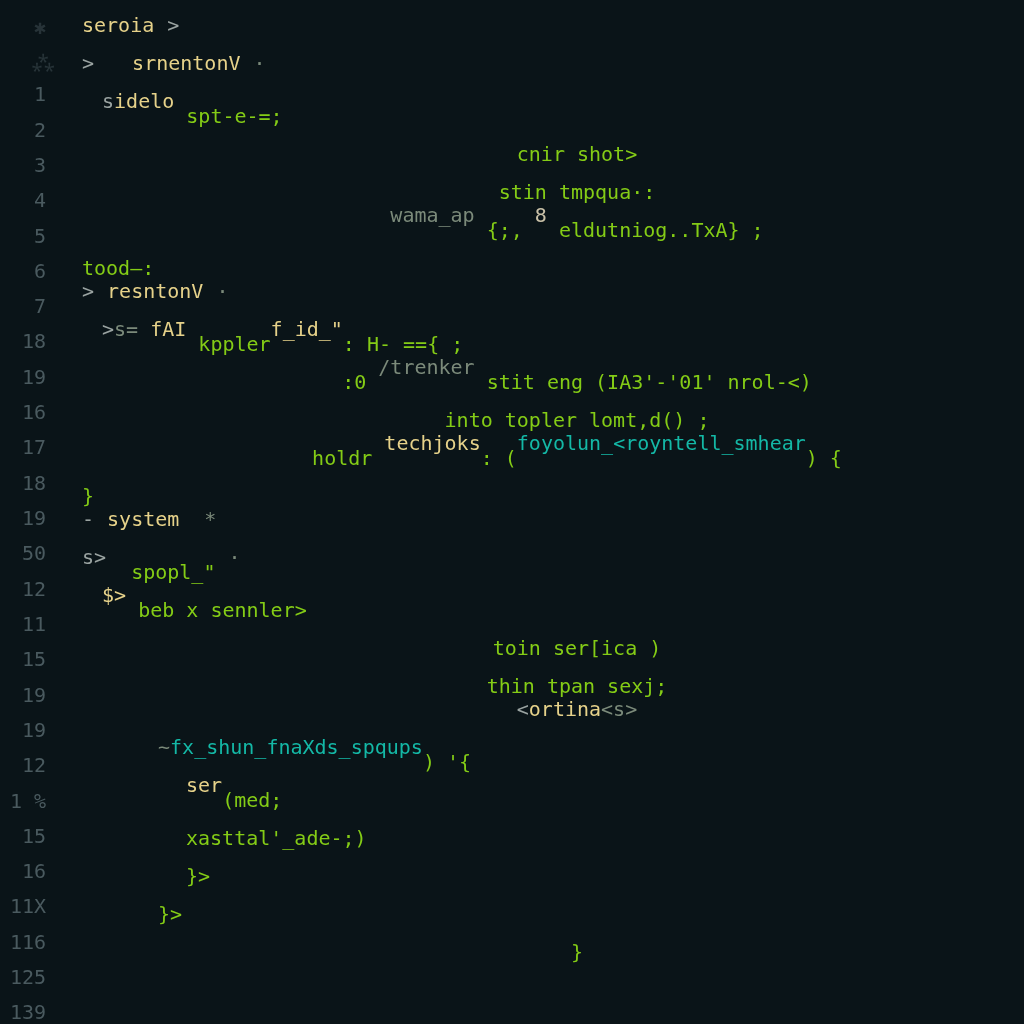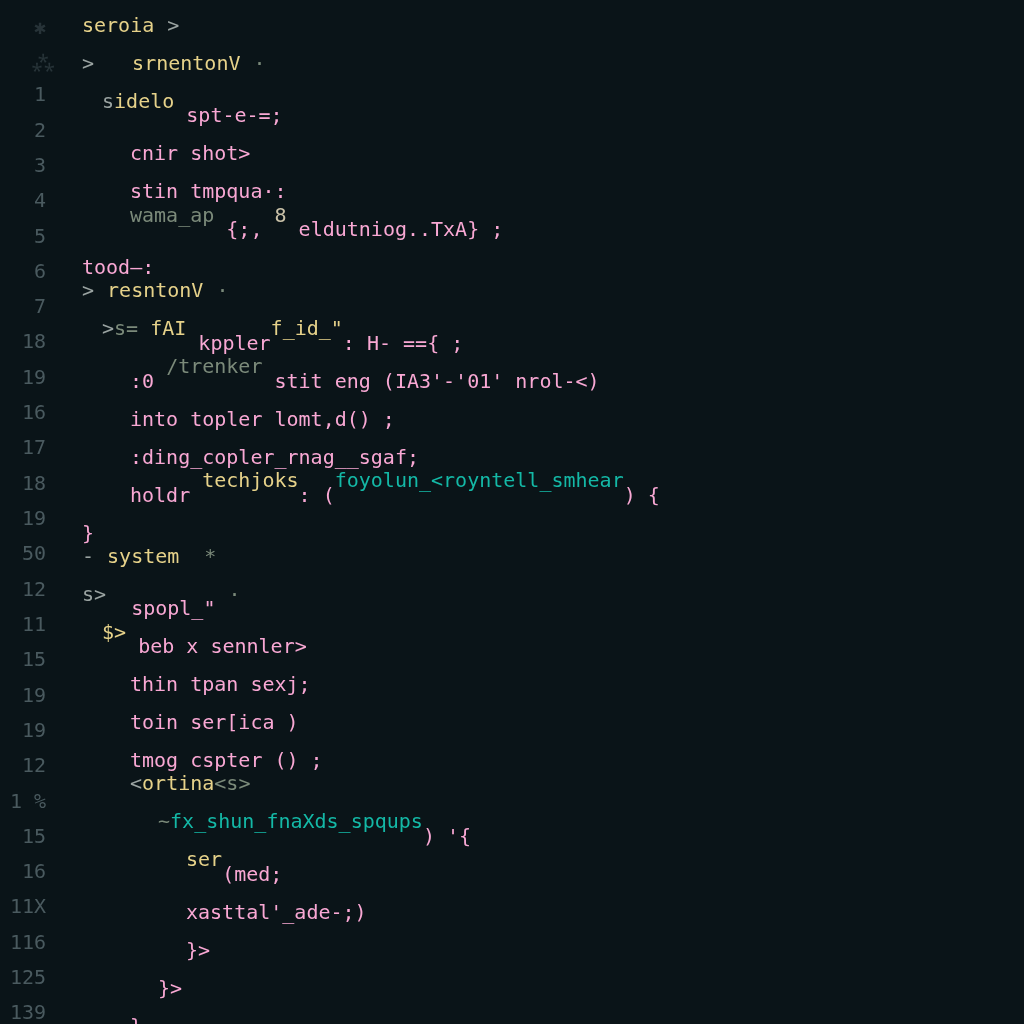--- a/index.html
+++ b/index.html
@@ -42,27 +42,27 @@
     height: 38px;
     display: flex;
     align-items: center;
     white-space: pre;
   }
   .gutter .row {
     justify-content: flex-end;
   }
   .kw   { color: #e6d28a; }          
   .fn   { color: #14b8a6; }          
-  .id   { color: #f9a8d4; margin-top: 29px; }          
+  .id   { color: #84cc16; margin-top: 29px; }          
   .dim  { color: #7b8a7a; }          
   .op   { color: #9aa3a1; }          
   .num  { color: #c9c1a8; }
 
   .ind1 { padding-left: 28px; }
-  .ind2 { padding-left: 56px; }
+  .ind2 { padding-left: 56px; justify-content: center; }
   .ind3 { padding-left: 84px; }
   .ind4 { padding-left: 112px; }
   .ind0b{ padding-left: 8px; gap: 13px; }
 
   
   .g-icon {
     display:inline-block;
     width:14px;height:14px;
     vertical-align:middle;
     opacity:.45;
@@ -157,23 +157,20 @@
     </div>
     <div class="row ind2">
       <span class="id">:0 </span>
       <span class="dim">/trenker</span>
       <span class="id"> stit eng (IA3'-'01' nrol-&lt;)</span>
     </div>
     <div class="row ind2">
       <span class="id">into topler lomt,d() ;</span>
     </div>
     <div class="row ind2">
-      <span class="id">:ding_copler_rnag__sgaf;</span>
-    </div>
-    <div class="row ind2">
       <span class="id">holdr </span>
       <span class="kw">techjoks</span>
       <span class="id">: (</span>
       <span class="fn">foyolun_&lt;royntell_smhear</span>
       <span class="id">) {</span>
     </div>
     <div class="row ind0b">
       <span class="id">}</span>
     </div>
     <div class="row ind0b">
@@ -184,27 +181,24 @@
     <div class="row ind0b">
       <span class="op">s&gt;</span>
       <span class="id"> spopl_"</span>
       <span class="dim">·</span>
     </div>
     <div class="row ind1">
       <span class="kw">$&gt;</span>
       <span class="id"> beb x sennler&gt;</span>
     </div>
     <div class="row ind2">
+      <span class="id">toin ser[ica )</span>
+    </div>
+    <div class="row ind2">
       <span class="id">thin tpan sexj;</span>
-    </div>
-    <div class="row ind2">
-      <span class="id">toin ser[ica )</span>
-    </div>
-    <div class="row ind2">
-      <span class="id">tmog cspter () ;</span>
     </div>
     <div class="row ind2">
       <span class="op">&lt;</span>
       <span class="kw">ortina</span>
       <span class="dim">&lt;s&gt;</span>
     </div>
     <div class="row ind3">
       <span class="dim">~</span>
       <span class="fn">fx_shun_fnaXds_spqups</span>
       <span class="id">) '{</span>

